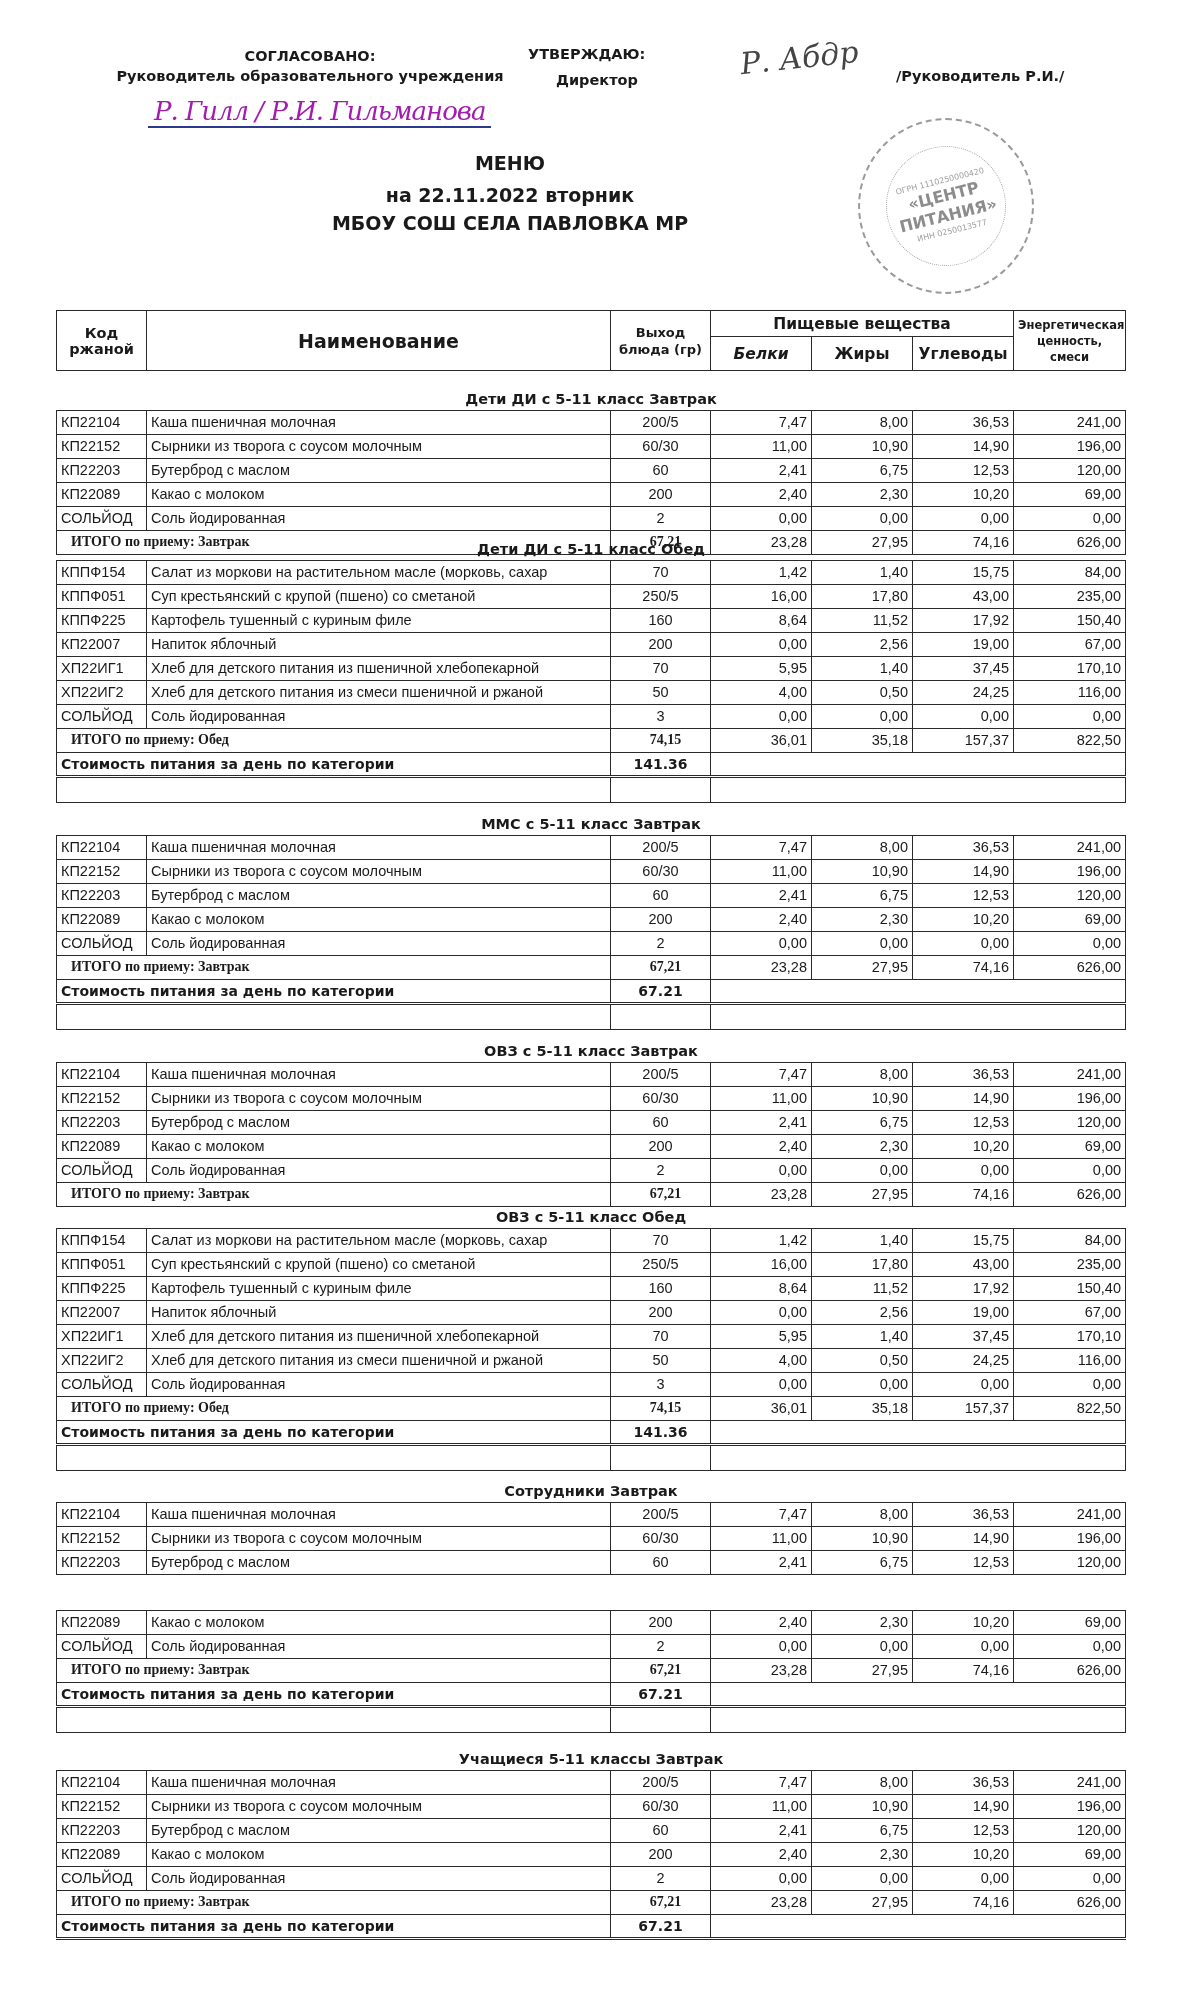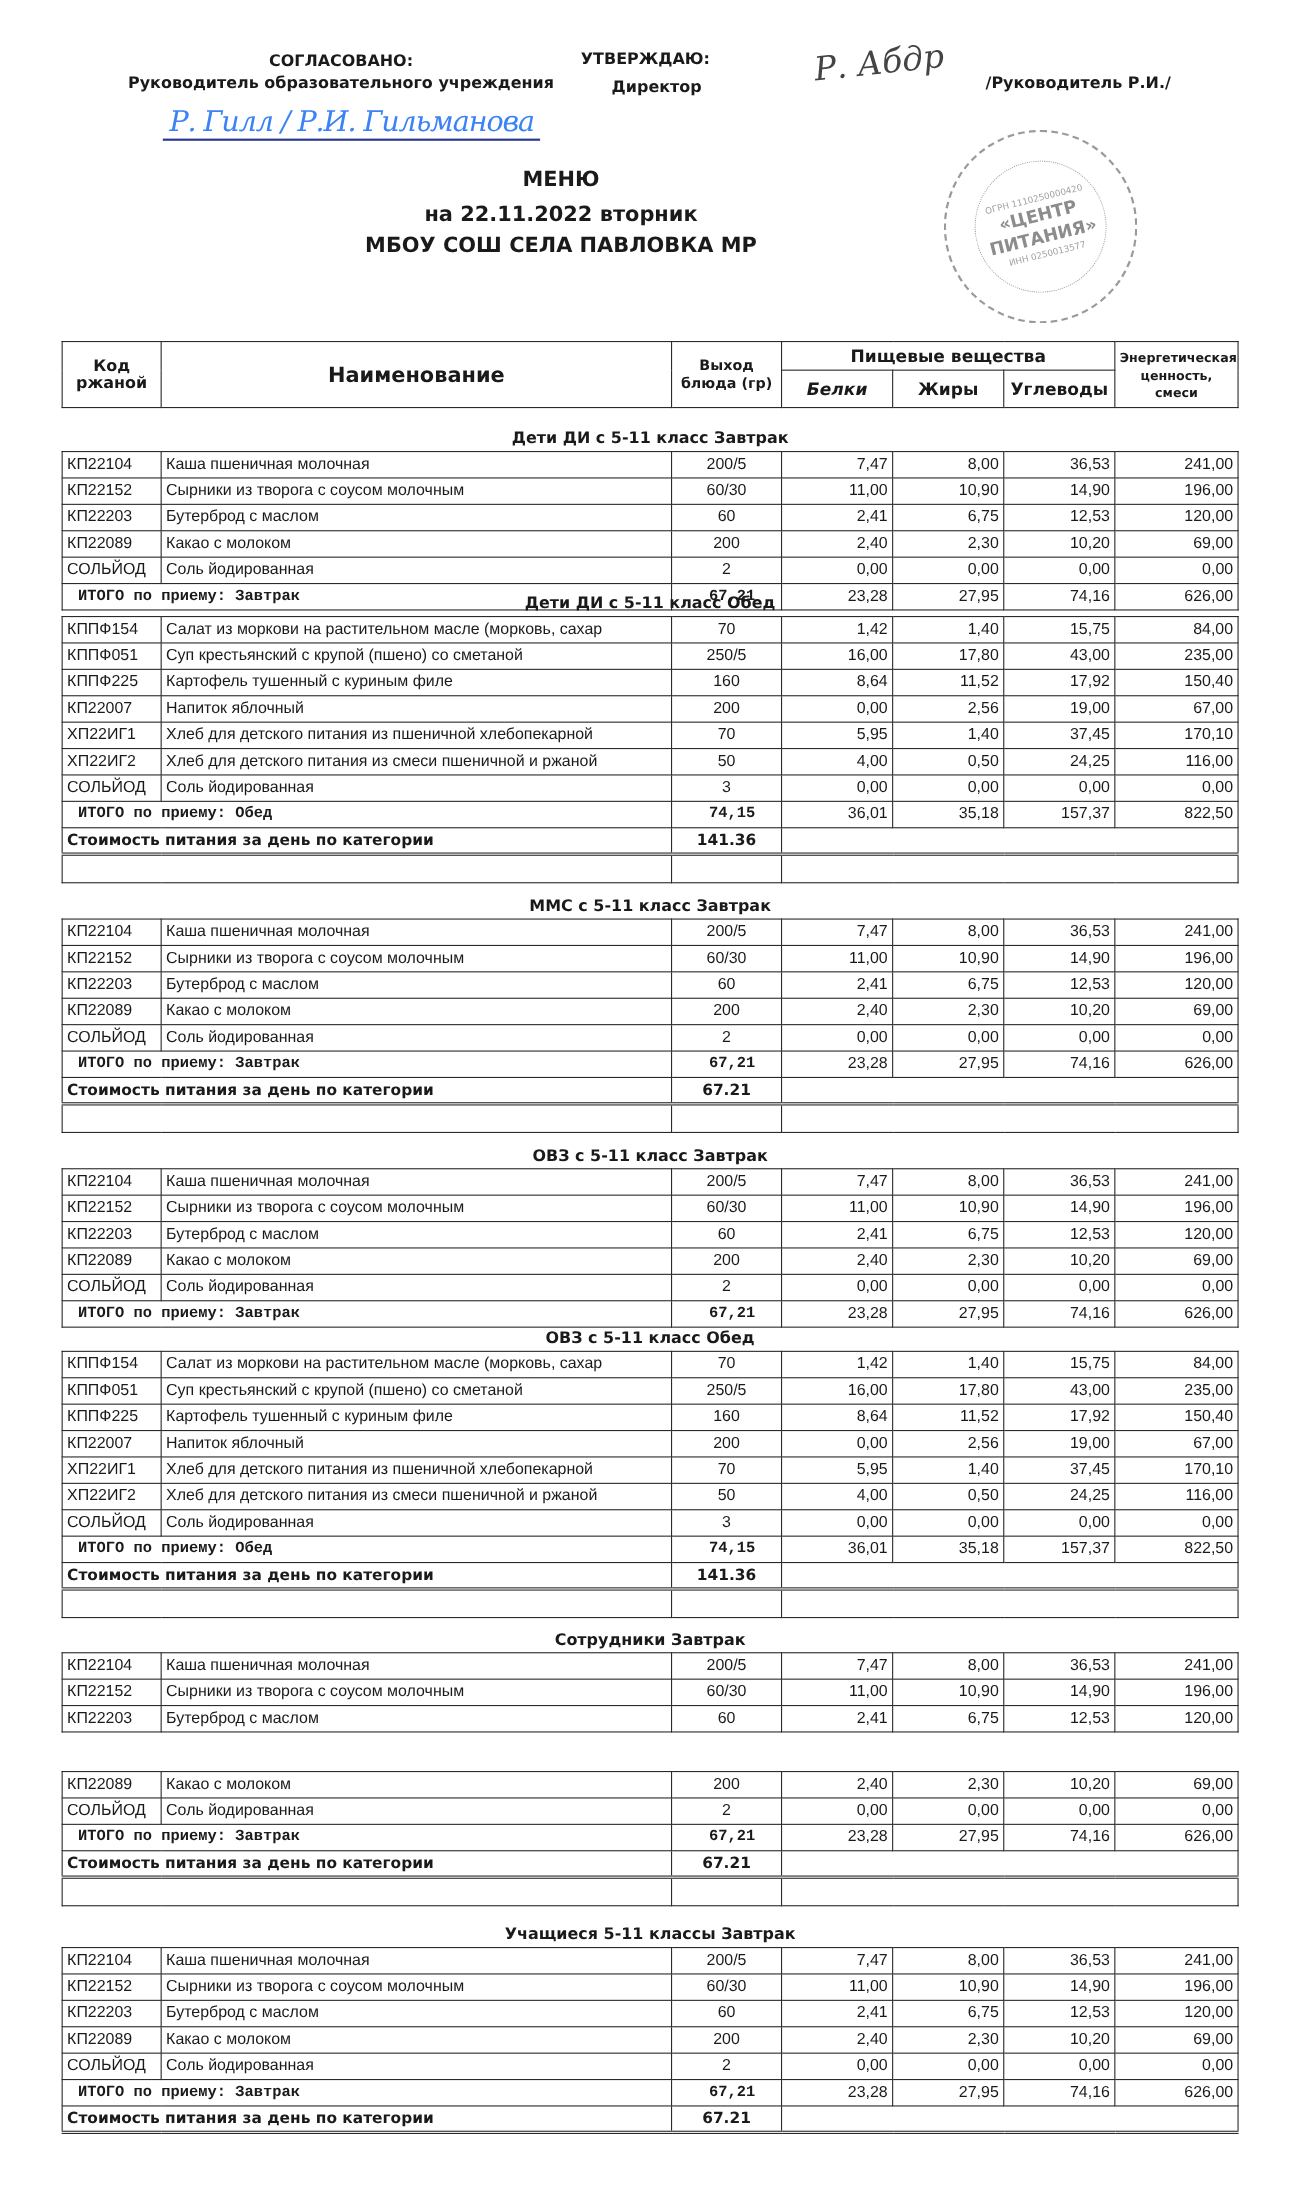--- a/index.html
+++ b/index.html
@@ -3,40 +3,40 @@
 <meta charset="utf-8">
 <style>
   * { box-sizing: border-box; margin: 0; padding: 0; }
   html, body { width: 1188px; height: 2000px; background: #ffffff; overflow: hidden; }
   body { position: relative; font-family: "DejaVu Sans", "Liberation Sans", sans-serif; color: #1a1a1a; }
 
   .approve-left { position: absolute; left: 100px; top: 46px; width: 420px; text-align: center; font-weight: bold; font-size: 14.5px; line-height: 20px; }
   .approve-right-title { position: absolute; left: 528px; top: 46px; font-weight: bold; font-size: 14.5px; }
   .approve-right-role { position: absolute; left: 556px; top: 72px; font-weight: bold; font-size: 14.5px; }
   .approve-right-name { position: absolute; left: 896px; top: 68px; font-weight: bold; font-size: 14.5px; }
-  .sig { position: absolute; font-family: "DejaVu Serif", serif; font-style: italic; color: #3b82f6; }
+  .sig { position: absolute; font-family: "DejaVu Serif", serif; font-style: italic; color: #a21caf; }
   .sig-left { left: 148px; top: 96px; font-size: 26px; letter-spacing: -1px; border-bottom: 2px solid #2b3a8f; padding: 0 6px; }
   .sig-right { left: 740px; top: 40px; font-size: 30px; color: #444; transform: rotate(-6deg); }
 
   .stamp { position: absolute; left: 858px; top: 118px; width: 176px; height: 176px; border-radius: 50%; border: 2px dashed #9a9a9a; display: flex; align-items: center; justify-content: center; }
   .stamp-inner { width: 120px; height: 120px; border-radius: 50%; border: 1.5px dotted #a5a5a5; display: flex; flex-direction: column; align-items: center; justify-content: center; transform: rotate(-14deg); color: #8c8c8c; font-weight: bold; font-size: 16px; line-height: 20px; text-align: center; }
   .stamp-sub { font-size: 8px; color: #a0a0a0; font-weight: normal; line-height: 11px; }
 
   .title { position: absolute; left: 300px; width: 420px; text-align: center; font-weight: bold; font-size: 19px; }
   .t1 { top: 152px; } .t2 { top: 184px; } .t3 { top: 212px; }
 
   table { border-collapse: collapse; position: absolute; left: 56px; width: 1069px; table-layout: fixed; font-family: "Liberation Sans", "DejaVu Sans", sans-serif; }
   td, th { border: 1.3px solid #2a2a2a; font-size: 14.5px; height: 24px; padding: 0 4px; white-space: nowrap; overflow: hidden; }
   th { font-weight: bold; text-align: center; font-family: "DejaVu Sans", sans-serif; }
   .c-code { width: 90px; } .c-name { width: 464px; } .c-w { width: 100px; } .c-n { width: 101px; } .c-e { width: 112px; }
   .num { text-align: right; }
   .cen { text-align: center; }
   .sect-title { text-align: center; font-weight: bold; font-size: 14.5px; border: none; height: 22px; font-family: "DejaVu Sans", sans-serif; }
   .total td { font-weight: normal; }
-  .total .lbl, .total .w { font-weight: bold; font-family: Liberation Mono, monospace; font-size: 14px; padding-left: 14px; }
+  .total .lbl, .total .w { font-weight: bold; font-family: Liberation Serif, serif; font-size: 14px; padding-left: 14px; }
   .cost td { border-bottom: 3px double #2a2a2a; }
   .cost .lbl, .cost .w { font-weight: bold; font-family: "DejaVu Sans", sans-serif; font-size: 14px; }
   .blank td { height: 26px; }
 </style>
 </head>
 <body>
 
 <div class="approve-left">
   <div>СОГЛАСОВАНО:</div>
   <div>Руководитель образовательного учреждения</div>

